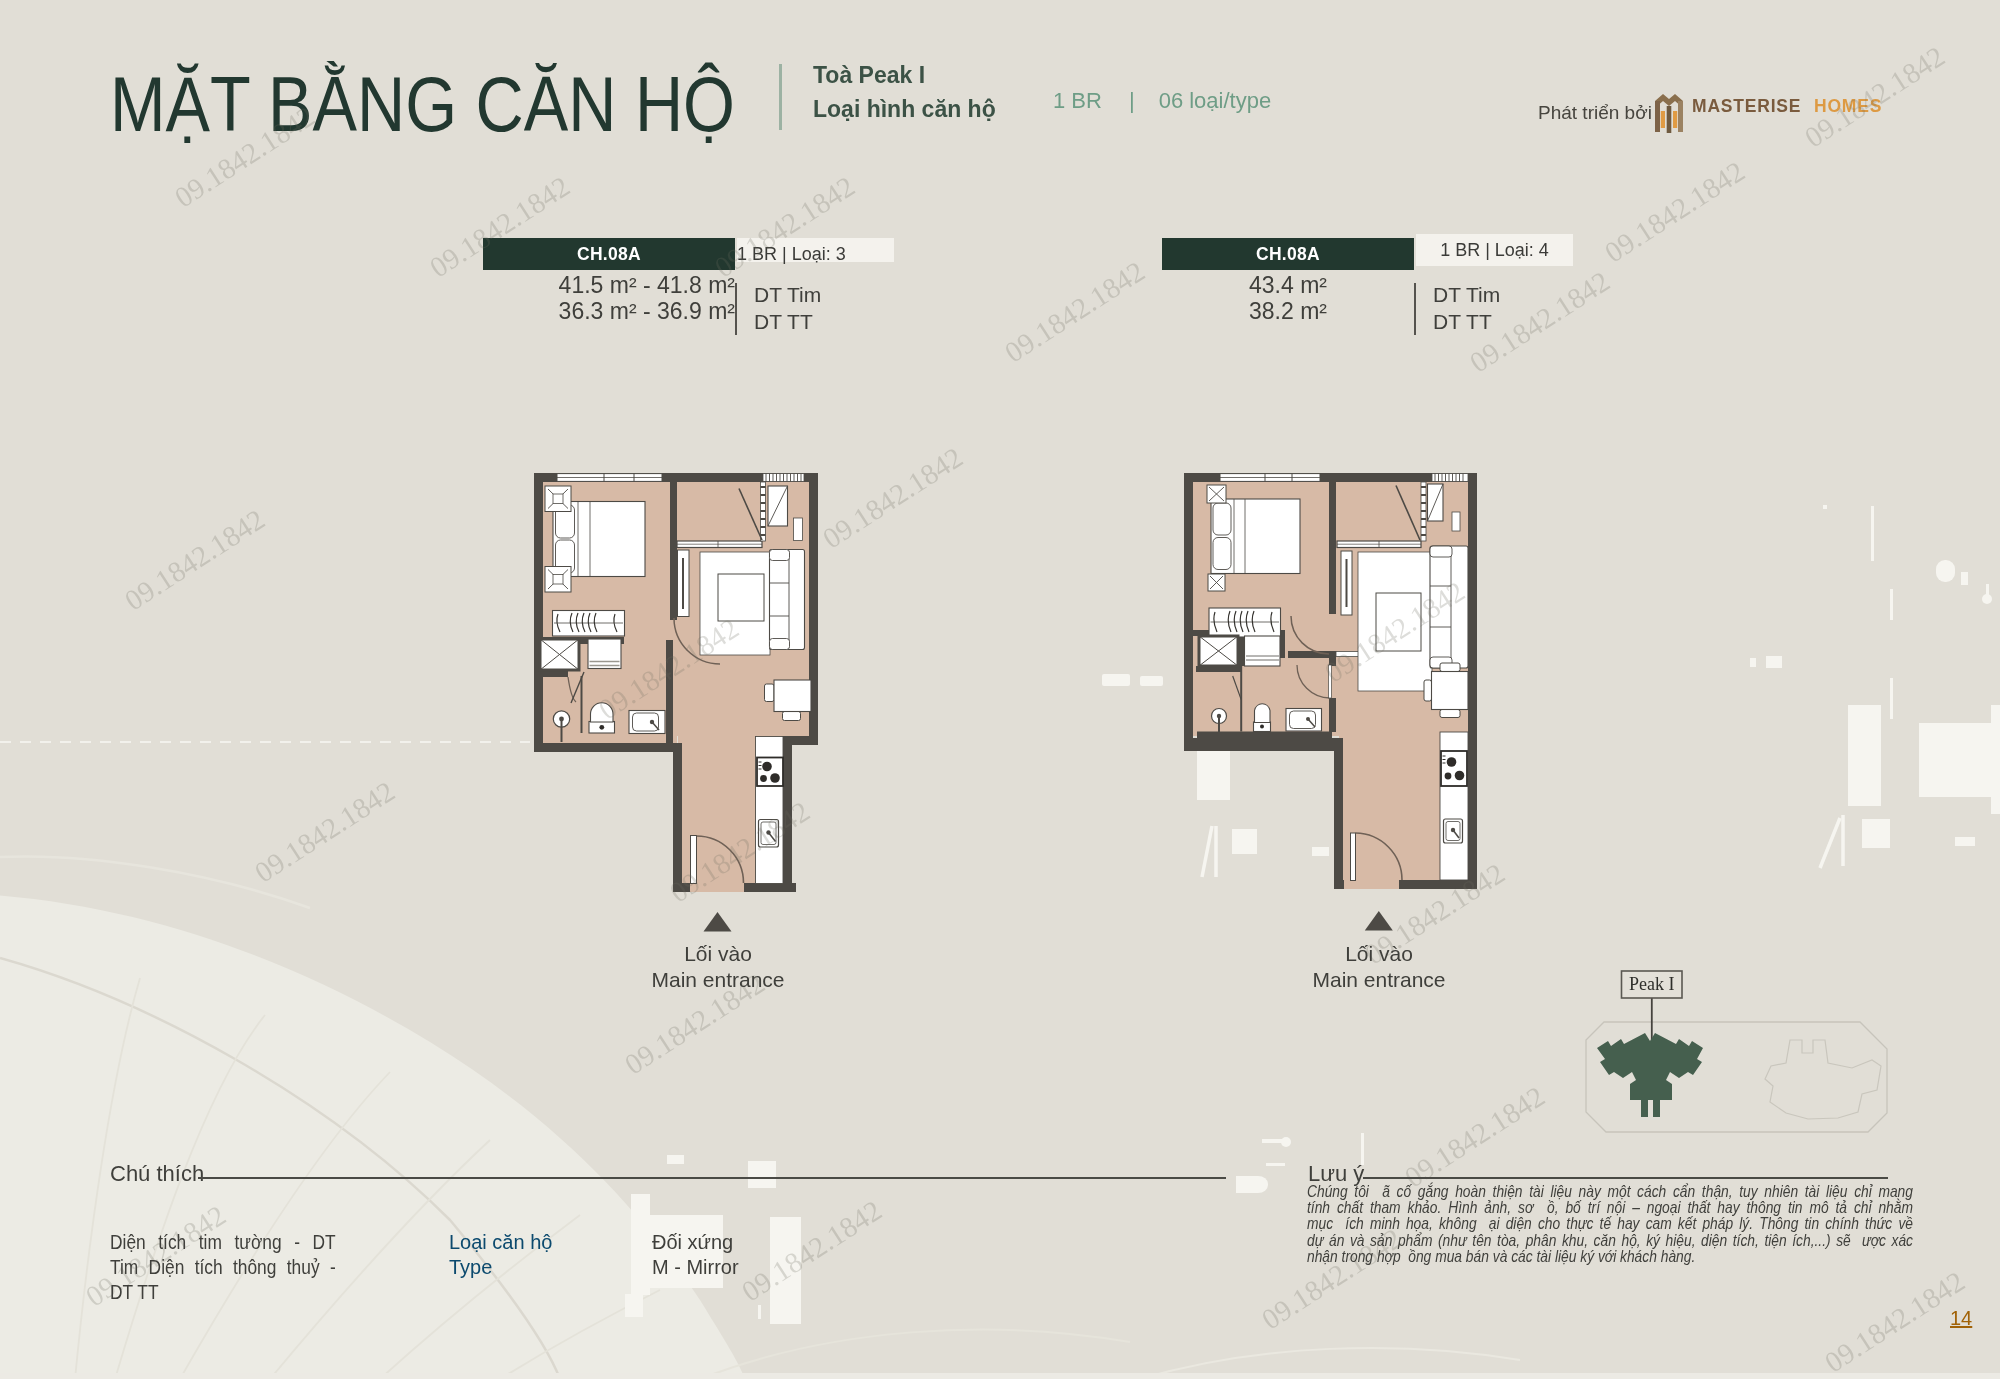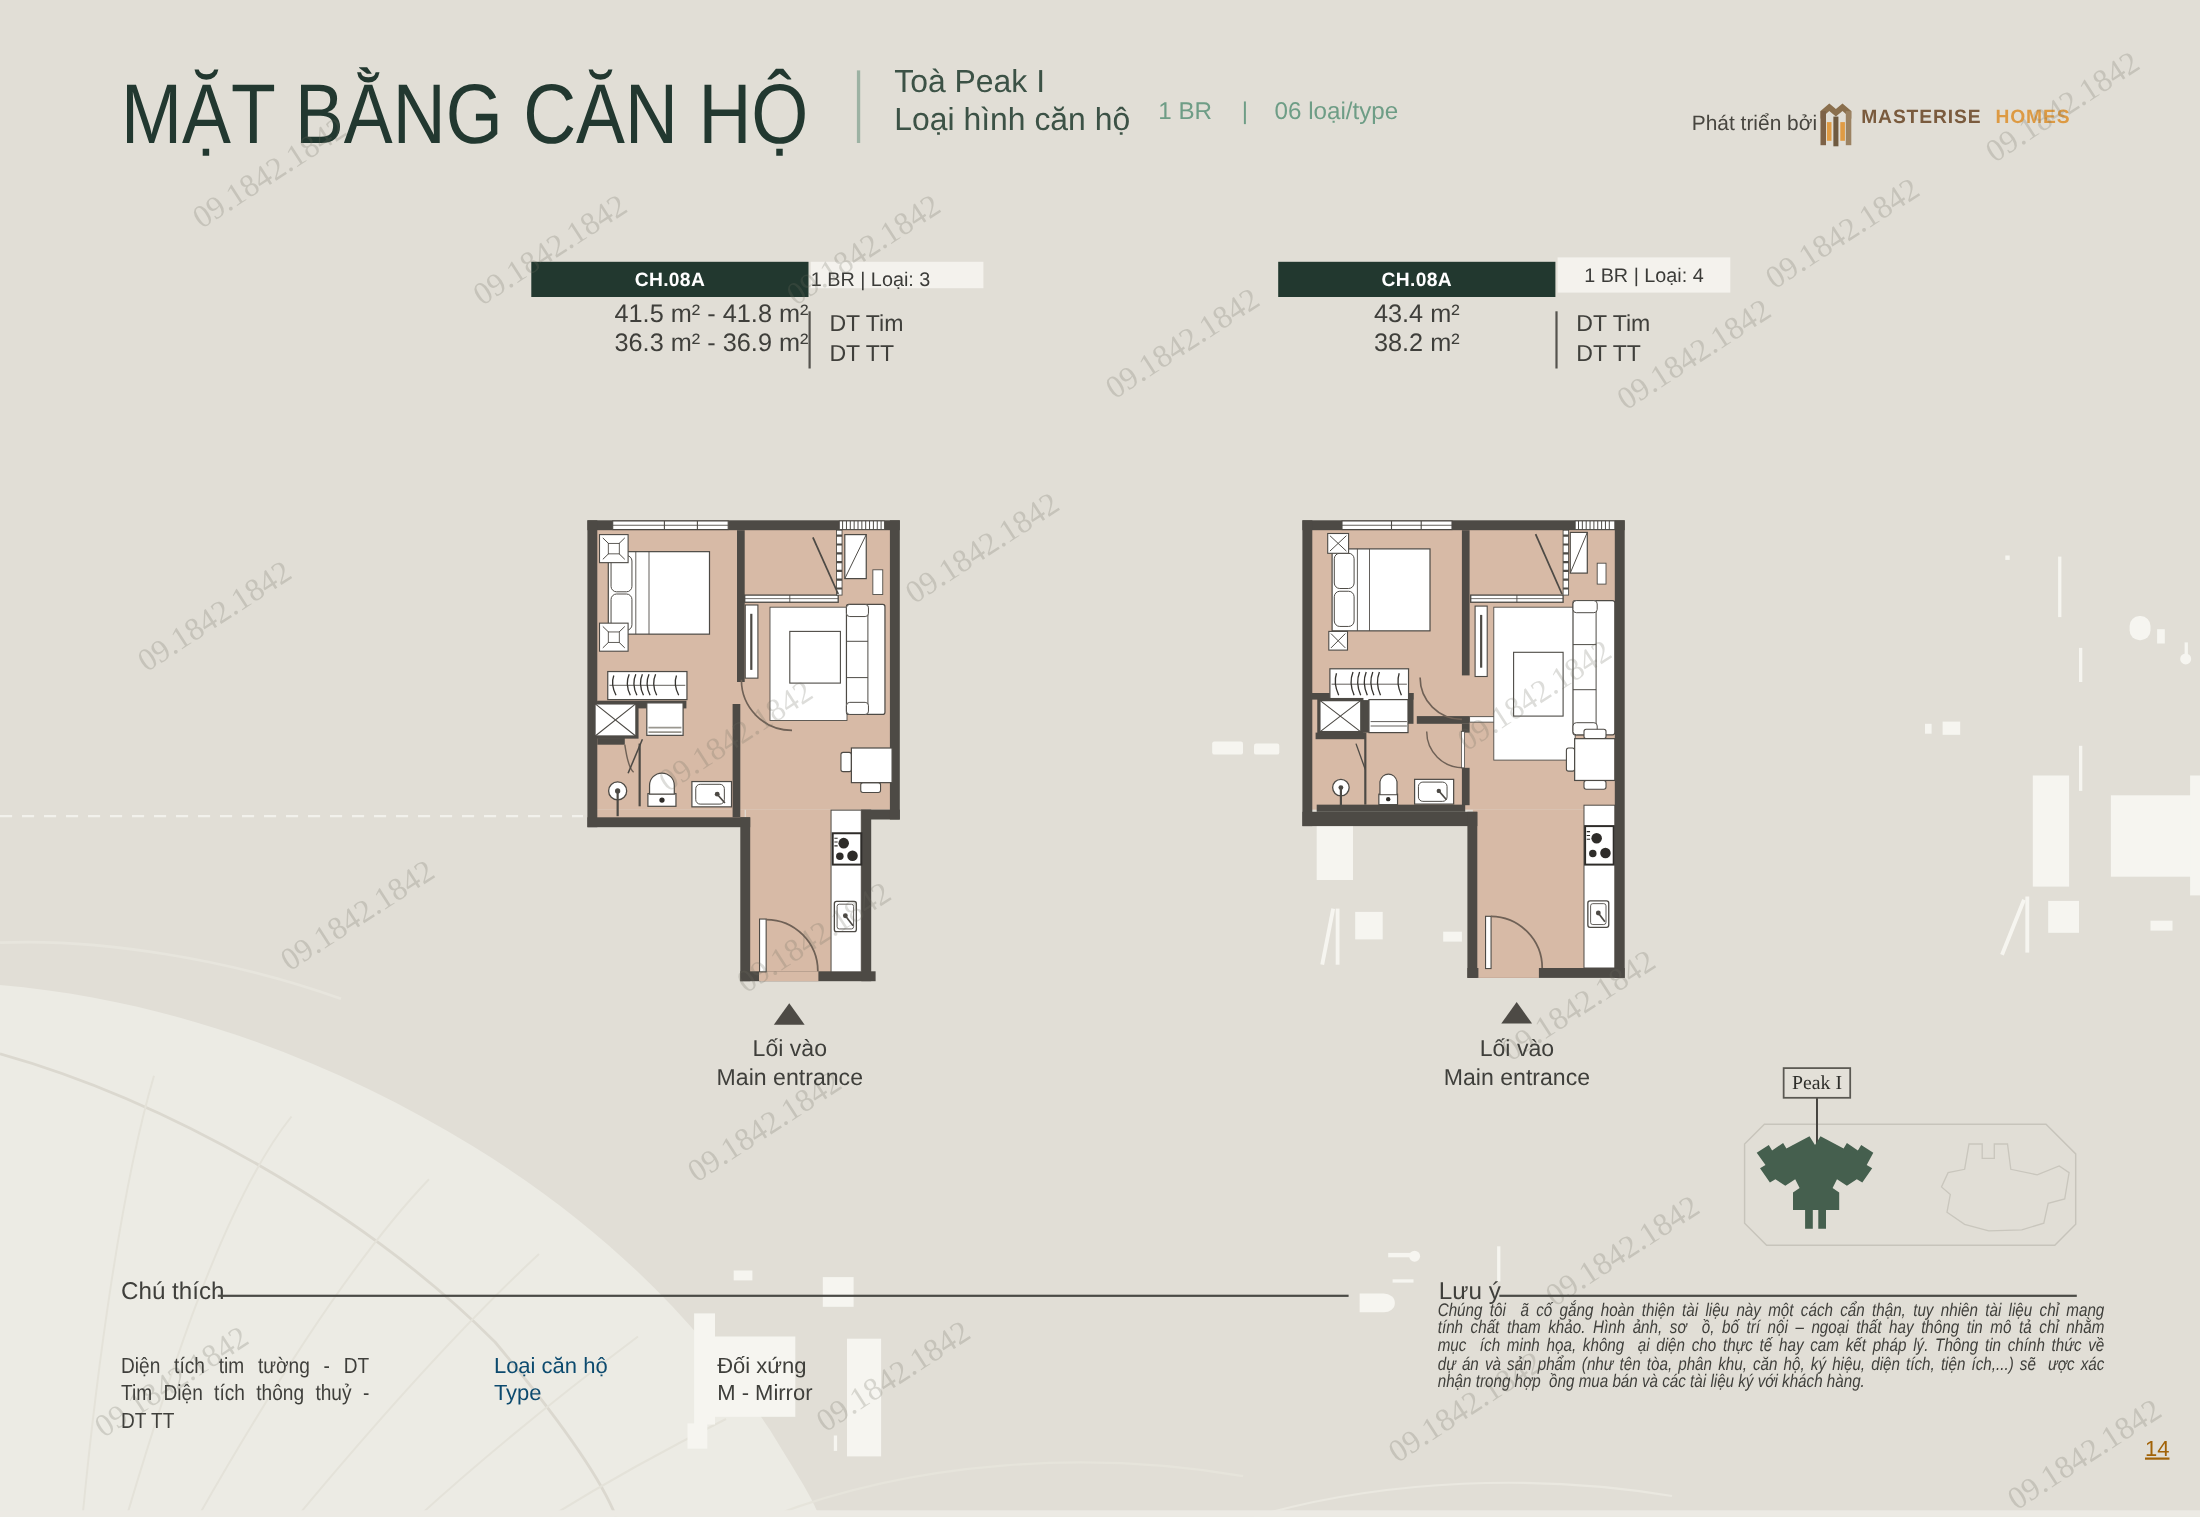--- a/index.html
+++ b/index.html
@@ -83,21 +83,21 @@
     <circle cx="1286" cy="1142" r="5"></circle>
     <rect x="1266" y="1163" width="19" height="3"></rect>
     <rect x="1361" y="1133" width="3" height="32"></rect>
   </g>
 </svg>
 
 <div class="abs" style="left:110px;top:60px;font-size:77px;color:#223830;letter-spacing:0px;transform:scaleX(0.866);transform-origin:0 0;white-space:nowrap;">MẶT BẰNG CĂN HỘ</div>
 
 <div class="abs" style="left:779px;top:64px;width:3px;height:66px;background:#9cb2a3;"></div>
 
-<div class="abs" style="left:813px;top:58px;font-size:29px;line-height:34px;color:#3c5246;">Toà Peak I<br>Loại hình căn hộ</div>
+<div class="abs" style="left:813px;top:58px;font-size:23px;line-height:34px;color:#3c5246;font-weight:bold;">Toà Peak I<br>Loại hình căn hộ</div>
 
 <div class="abs" style="left:1053px;top:88px;font-size:22px;color:#6e9d86;white-space:nowrap;">1 BR<span style="display:inline-block;width:27px;"></span>|<span style="display:inline-block;width:24px;"></span>06 loại/type</div>
 
 <div class="abs" style="left:1538px;top:102px;font-size:19px;color:#47453f;">Phát triển bởi</div>
 
 <svg class="abs" style="left:1654px;top:90px" width="260" height="48" viewBox="0 0 260 48">
 
   <g>
     <polygon points="1,11 9,4 15,9 21,4 29,11 29,18 21,11 15,16 9,11 1,18" fill="#8a6f4d"></polygon>
     <rect x="1" y="11" width="5" height="31" fill="#7d6247"></rect>

